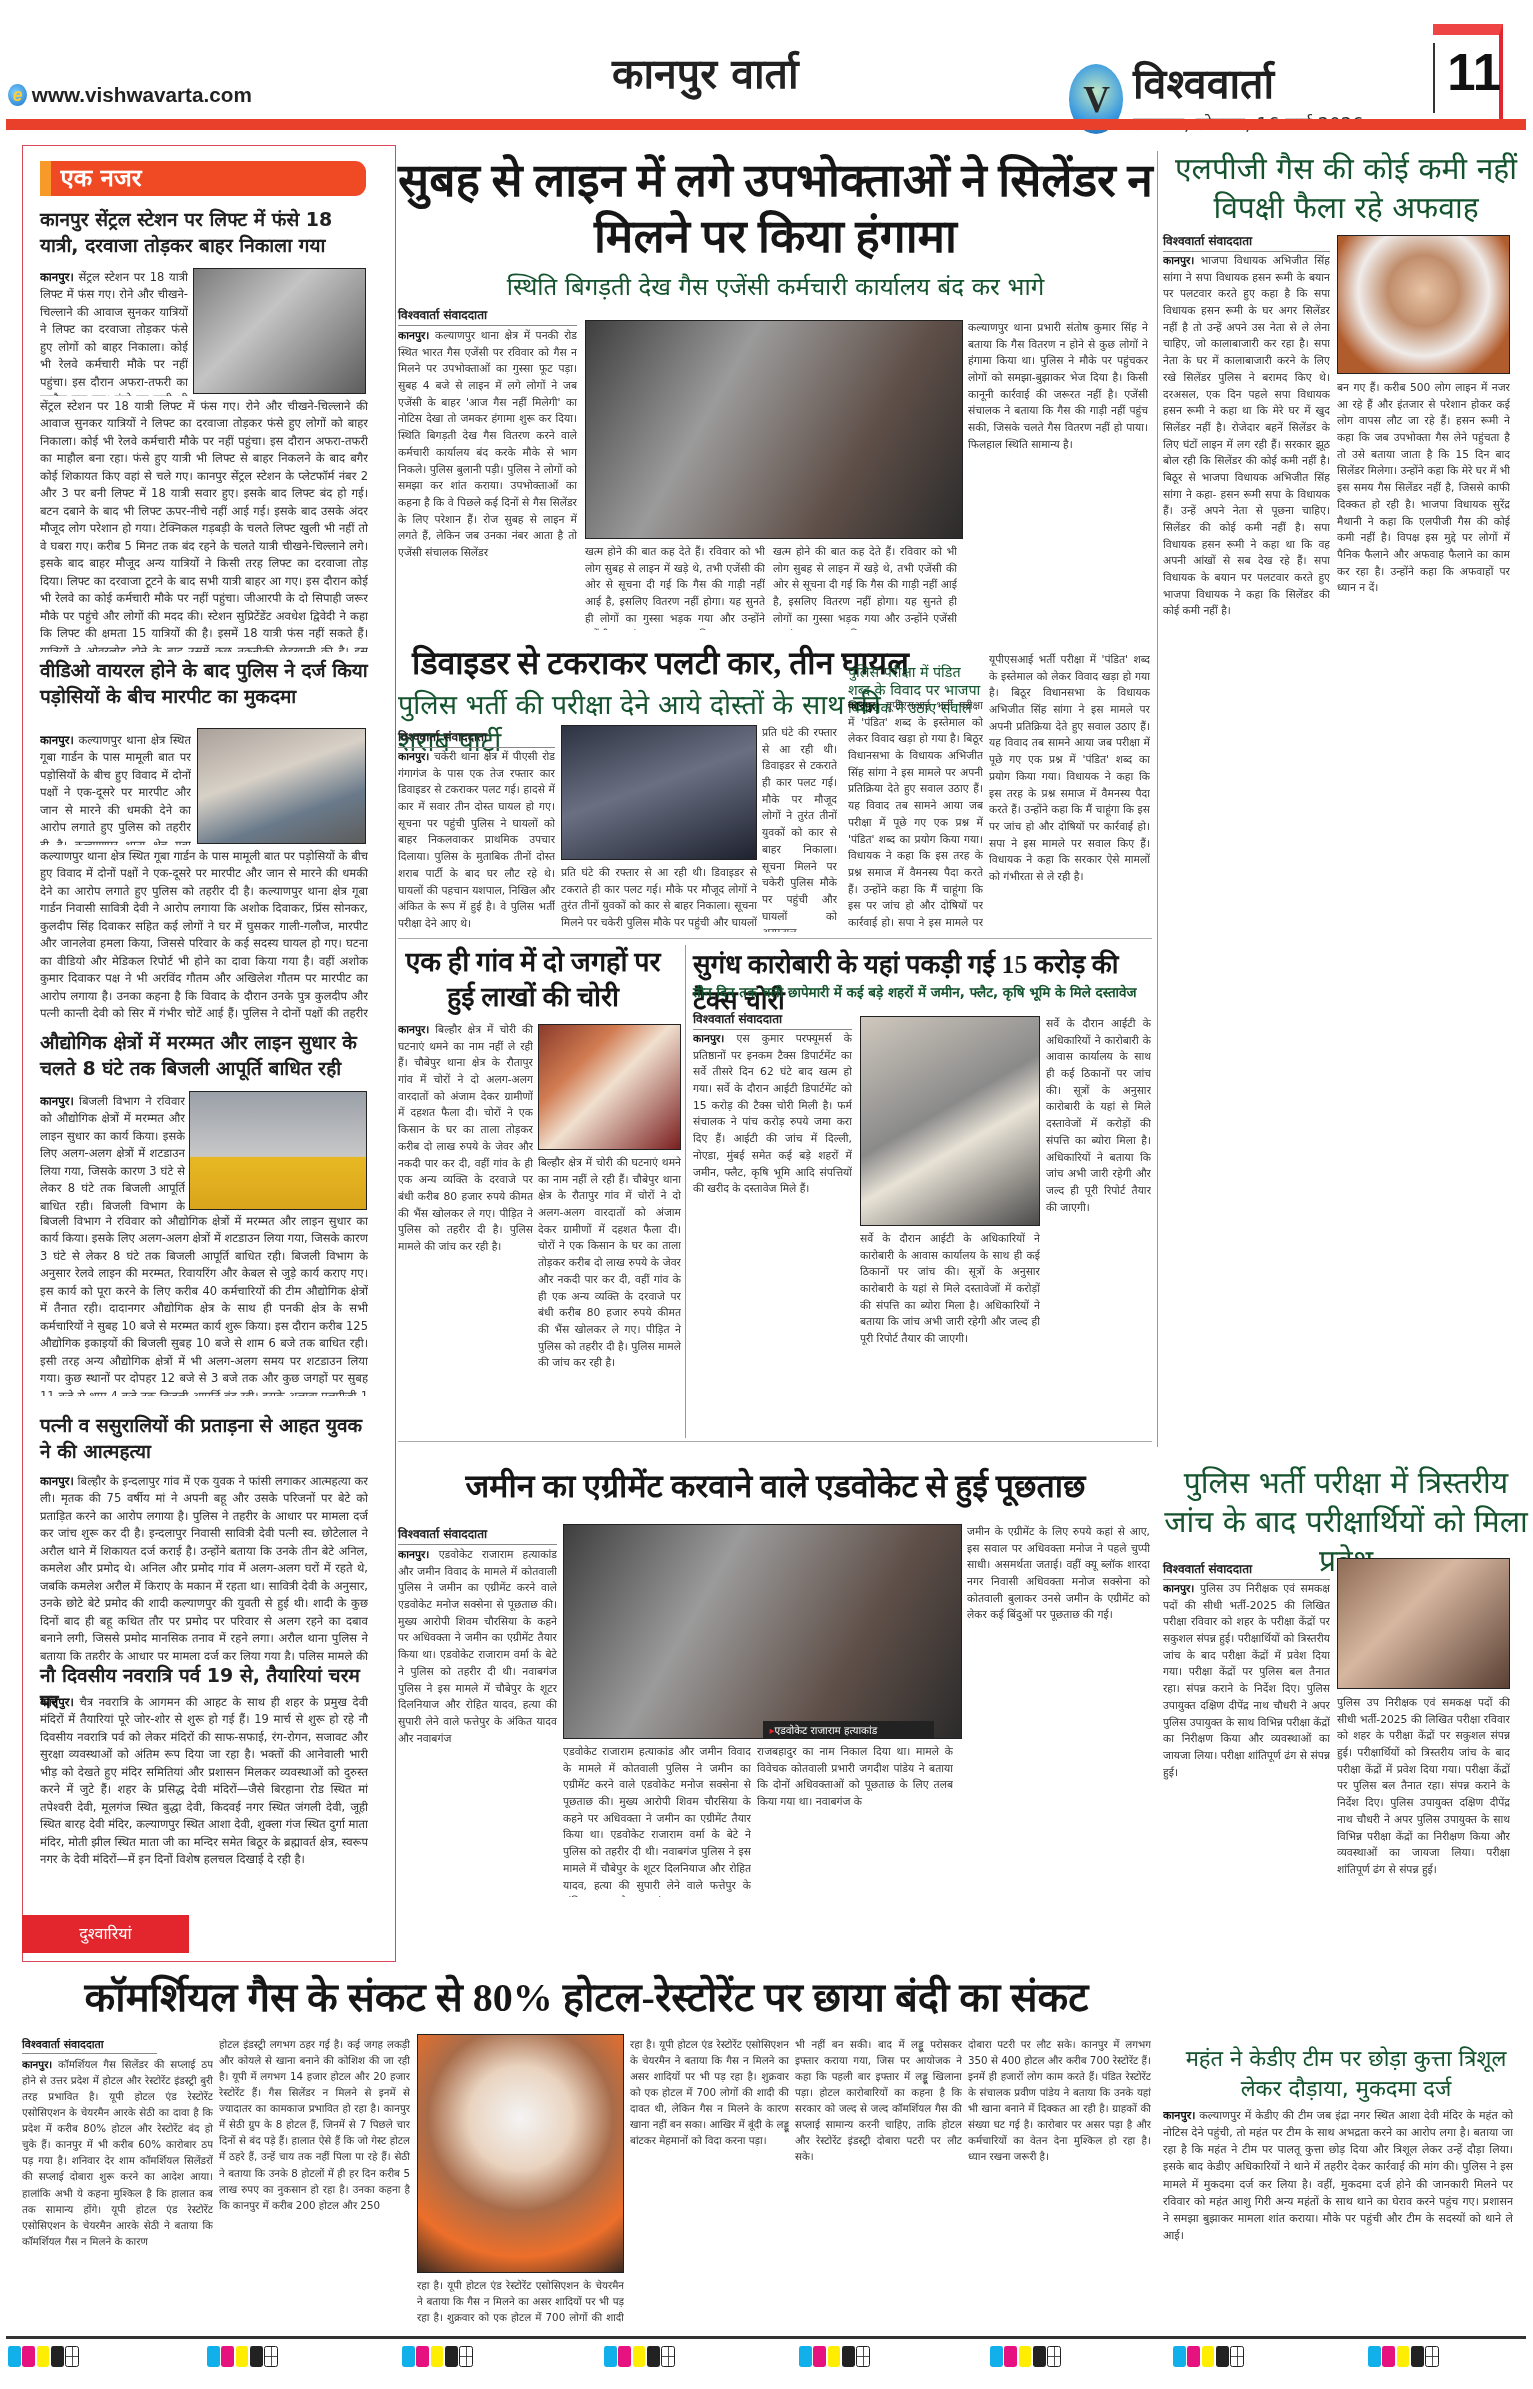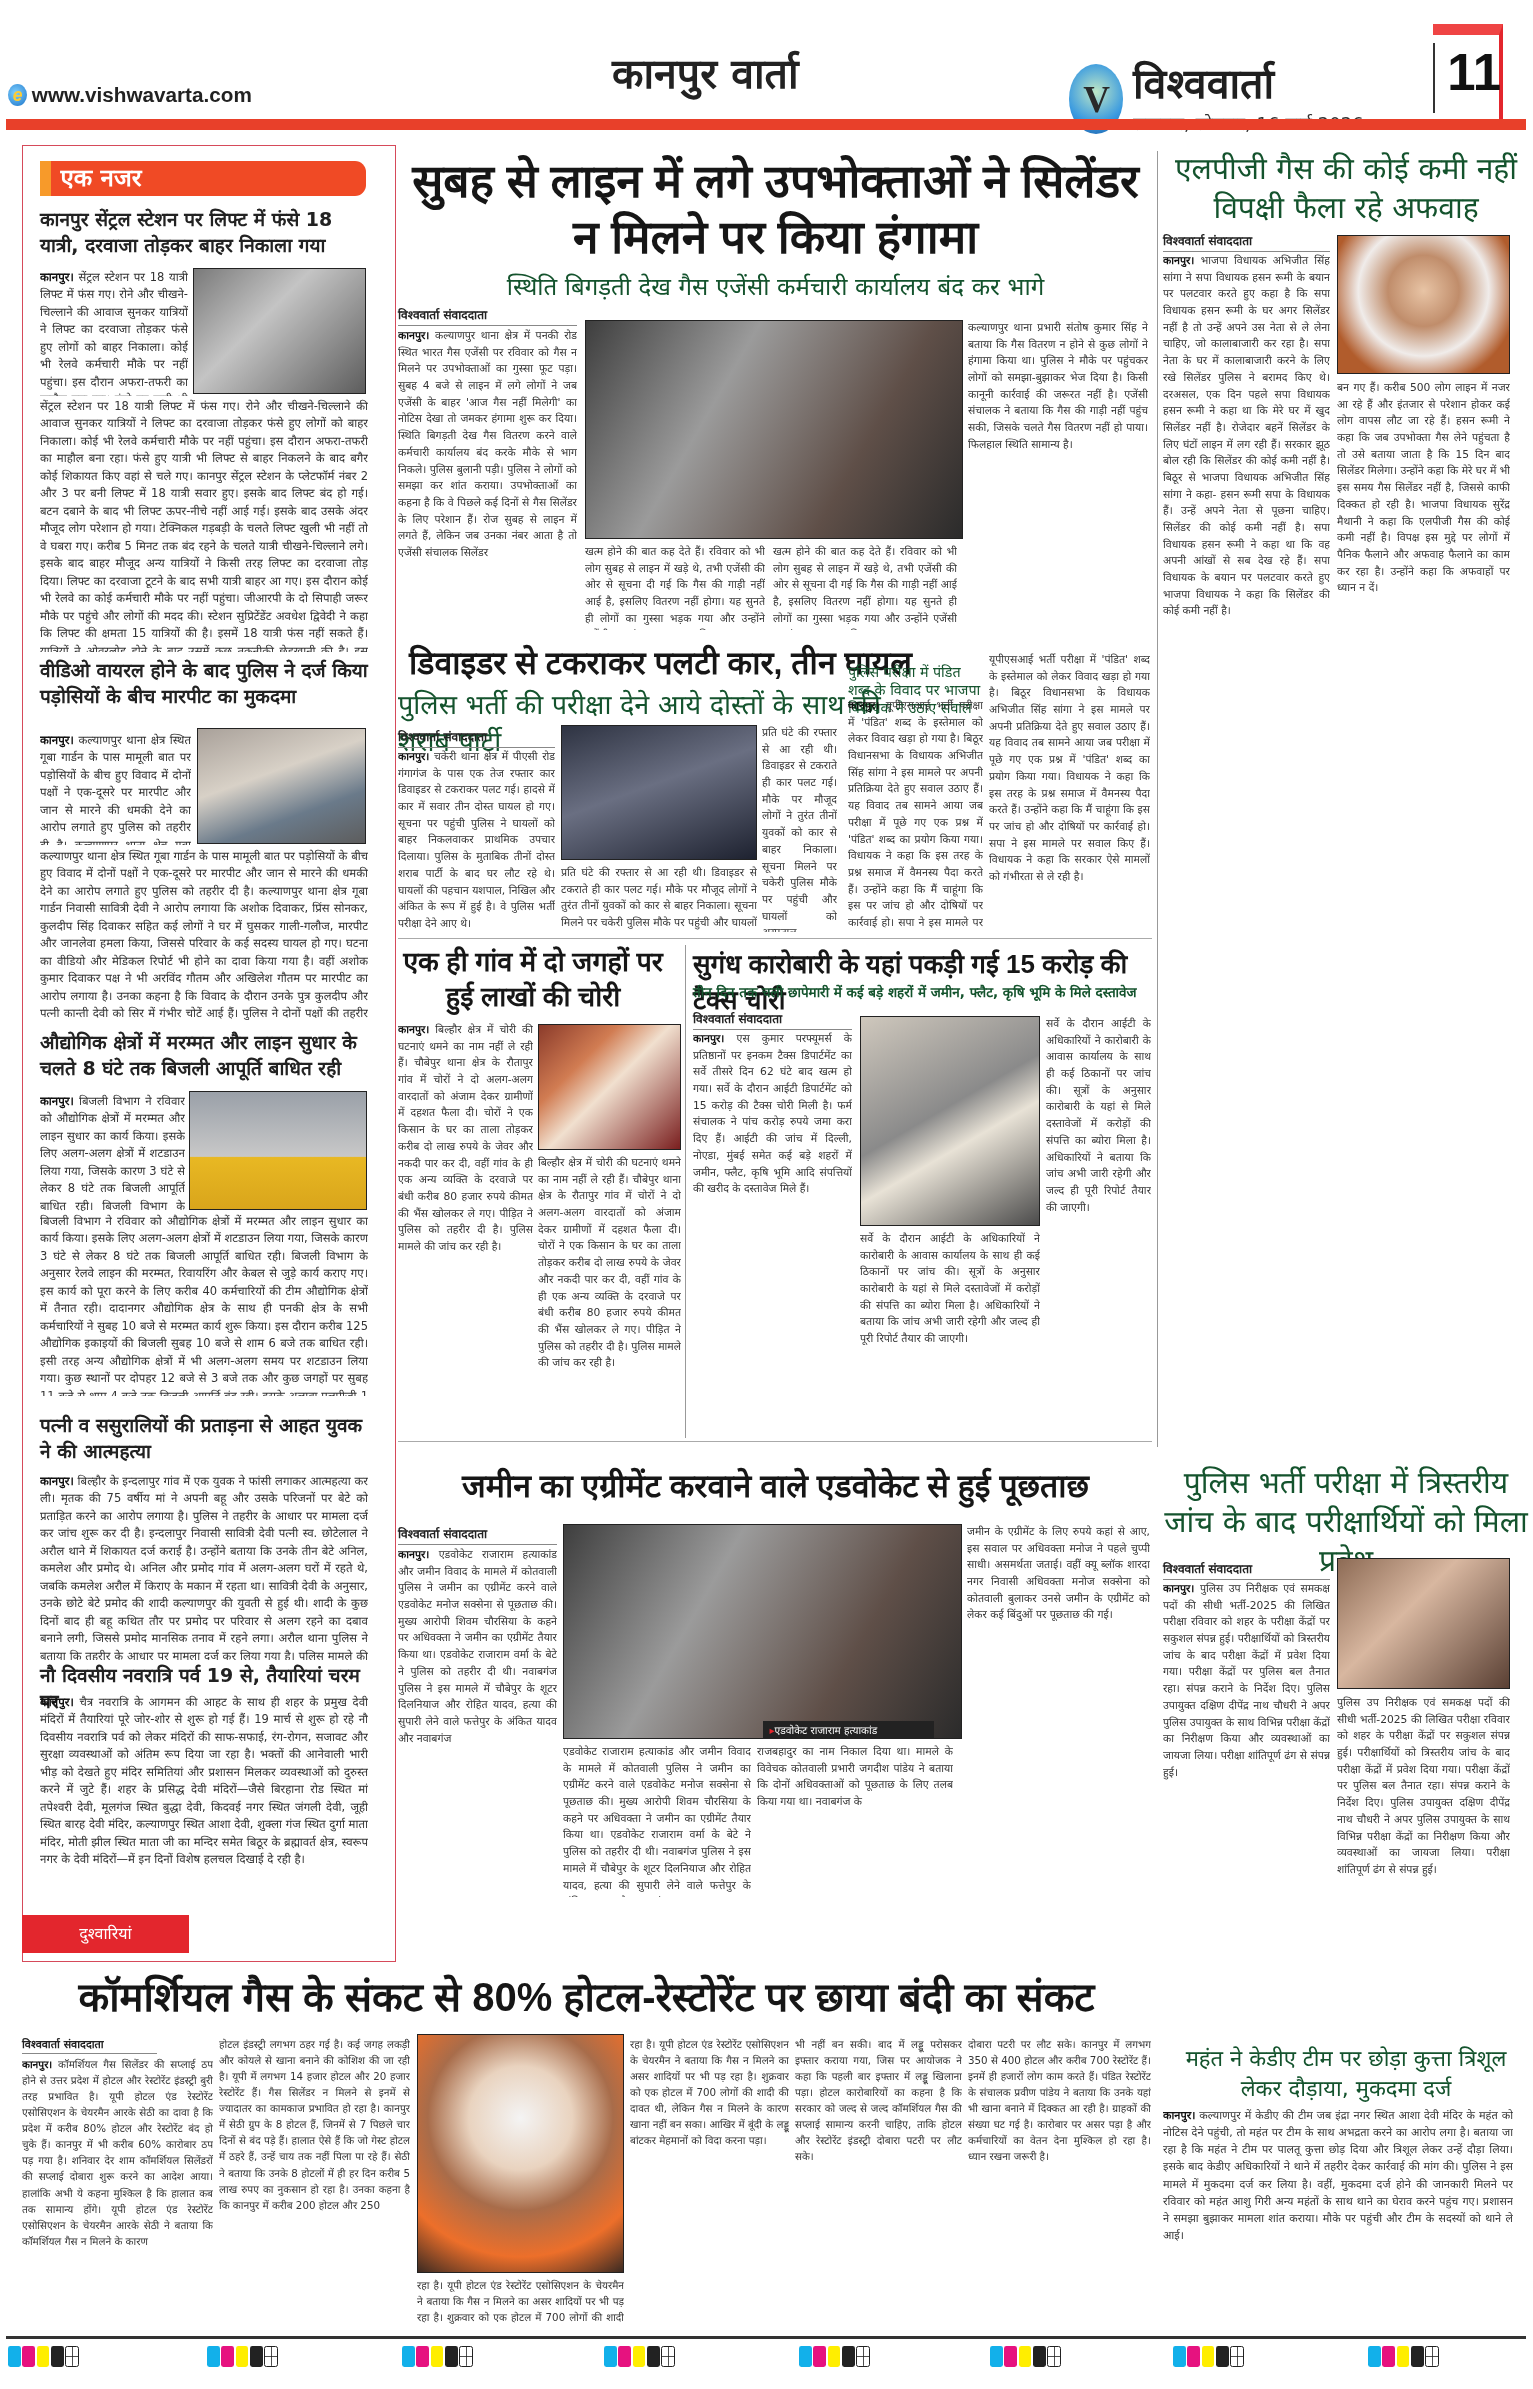--- a/index.html
+++ b/index.html
@@ -32,21 +32,21 @@
   .photo.dark { background: linear-gradient(160deg, #2e3342, #6a6f82 45%, #1e2230); }
   .photo.crowd { background: linear-gradient(120deg, #3e3e3e, #9b9b9b 35%, #5f4f48 70%, #2b2b2b); }
   .photo.yellow { background: linear-gradient(180deg, #9aa0a8 0%, #c8c8c8 55%, #e8b823 56%, #d9a51b 100%); }
   .photo.street { background: linear-gradient(160deg, #a9a19a, #d8d1c7 40%, #6a7a8a 70%, #5d5d5d); }
   .photo.red { background: linear-gradient(135deg, #8b3b2b, #d17c52 30%, #f1e0cf 50%, #7a1f1f); }
   .photo.shop { background: linear-gradient(150deg, #cfc8bd, #8a8a8a 45%, #e8e2d6 60%, #4b4b4b); }
   .photo.portrait { background: radial-gradient(circle at 50% 40%, #e8c4a5 0%, #c08d6b 30%, #f0ecea 55%, #b15c2c 80%); }
   .photo.old { background: radial-gradient(circle at 50% 35%, #f4f4f4 0%, #e9d3bf 28%, #a86c4a 50%, #ed6f2a 75%, #3b2a22 100%); }
 
   
-  .main-head { font-weight: bold; color: #161616; font-family: Liberation Sans, sans-serif; text-align: center; }
+  .main-head { font-weight: bold; color: #161616; font-family: Liberation Serif, serif; text-align: center; }
   .sub-head { color: #14532d; text-align: center; }
   .byline { font-size: 12px; font-weight: bold; color: #222; border-bottom: 1.6px solid #888; padding-bottom: 1.6px; }
   .col { font-size: 10.7px; line-height: 1.56; color: #333; text-align: justify; overflow: hidden; }
   .col b { color: #111; }
   .caption-bar { background: #222; color: #fff; font-size: 10.3px; padding: 1.6px 6.4px; }
   .caption-bar::before { content: "\25B8 "; color: #e3262d; }
 
   .vrule { width: 1.6px; background: #666; }
   .hrule { height: 1.6px; background: #555; }
 

